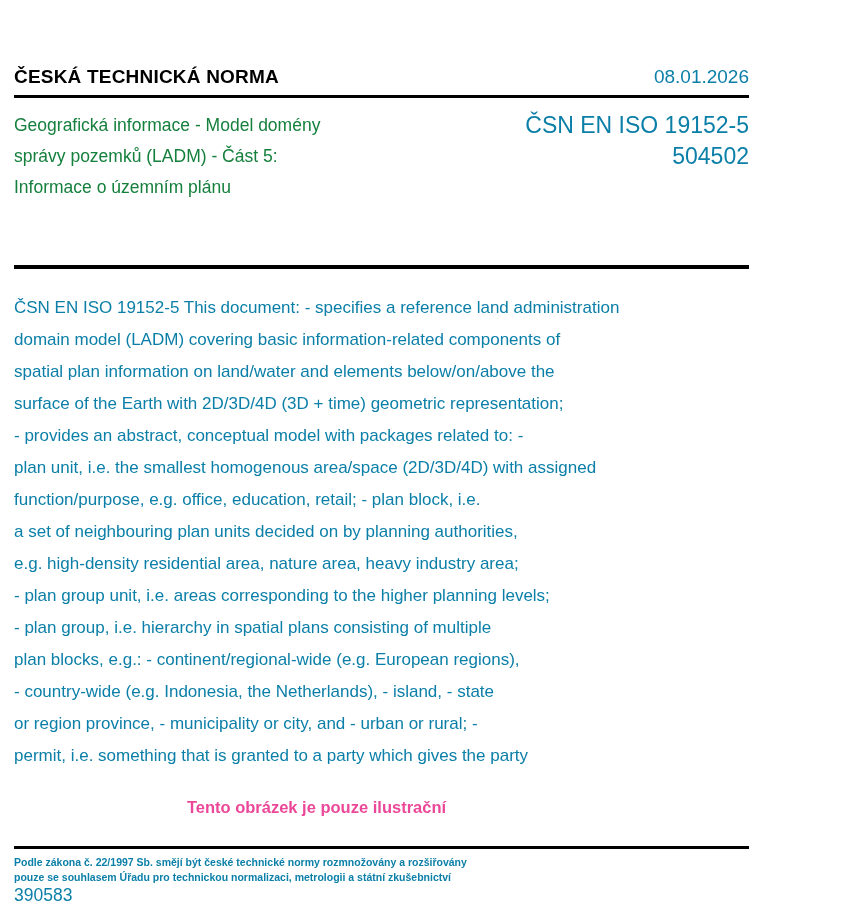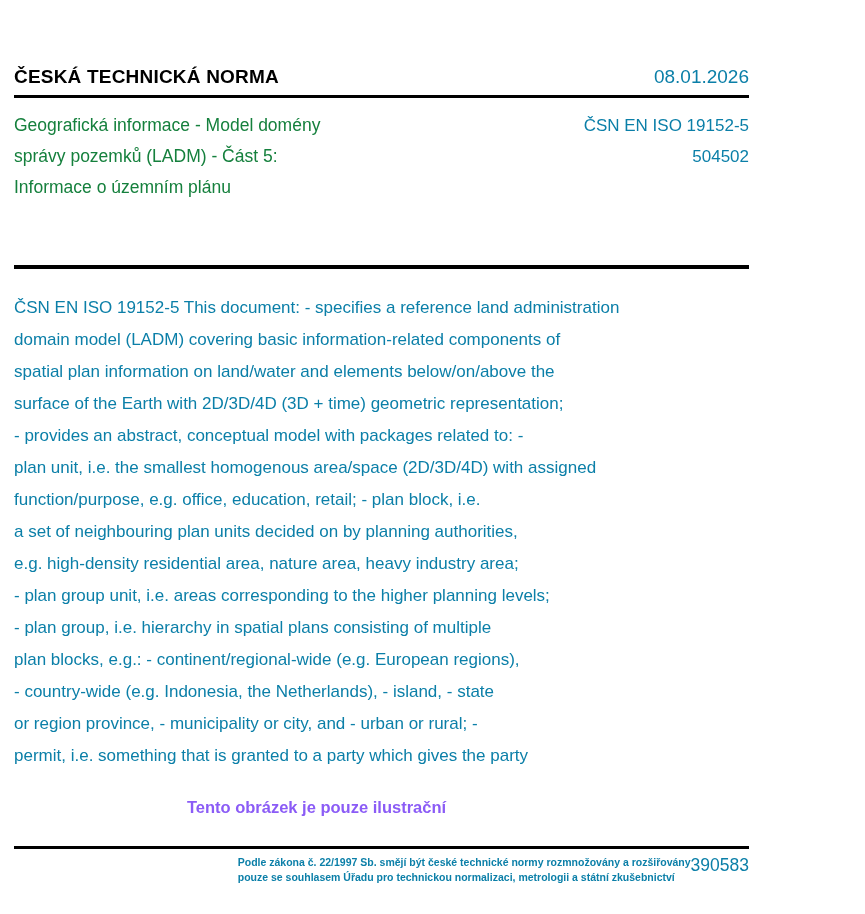--- a/index.html
+++ b/index.html
@@ -58,21 +58,21 @@
   .title-left .tline {
     font-size: 17.5px;
     line-height: 31px;
     color: #15803d;
     white-space: nowrap;
   }
   .title-right {
     text-align: right;
   }
   .title-right .rline {
-    font-size: 17px;
+    font-size: 23px;
     line-height: 31px;
     color: #0b7fa8;
     white-space: nowrap;
   }
 
   .rule-mid {
     margin-top: 62px;
     border-top: 4px solid #000000;
   }
 
@@ -86,40 +86,41 @@
     color: #0b7fa8;
     white-space: nowrap;
   }
 
   
   .illus-note {
     margin-top: 26px;
     text-align: center;
     font-size: 16.5px;
     font-weight: bold;
-    color: #8b5cf6;
+    color: #ec4899;
     padding-right: 130px;
   }
 
   
   .rule-bottom {
     position: absolute;
     left: 14px;
     right: 14px;
     top: 846px;
     border-top: 3px solid #000000;
   }
   .footer {
     position: absolute;
     left: 14px;
     right: 14px;
     top: 855px;
     display: flex;
-    justify-content: flex-end;
+    justify-content: center;
     align-items: flex-start;
+    flex-direction: column;
   }
   .footer-legal {
     font-size: 10.5px;
     font-weight: bold;
     line-height: 15px;
     color: #0b7fa8;
     max-width: 560px;
   }
   .footer-number {
     font-size: 17.5px;

